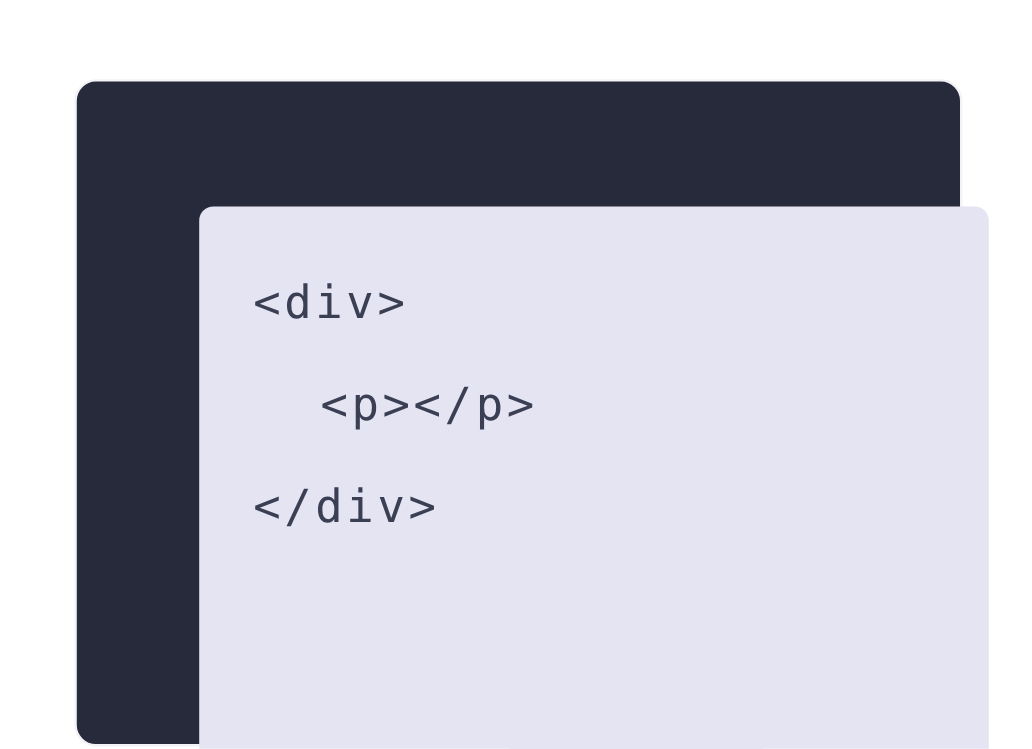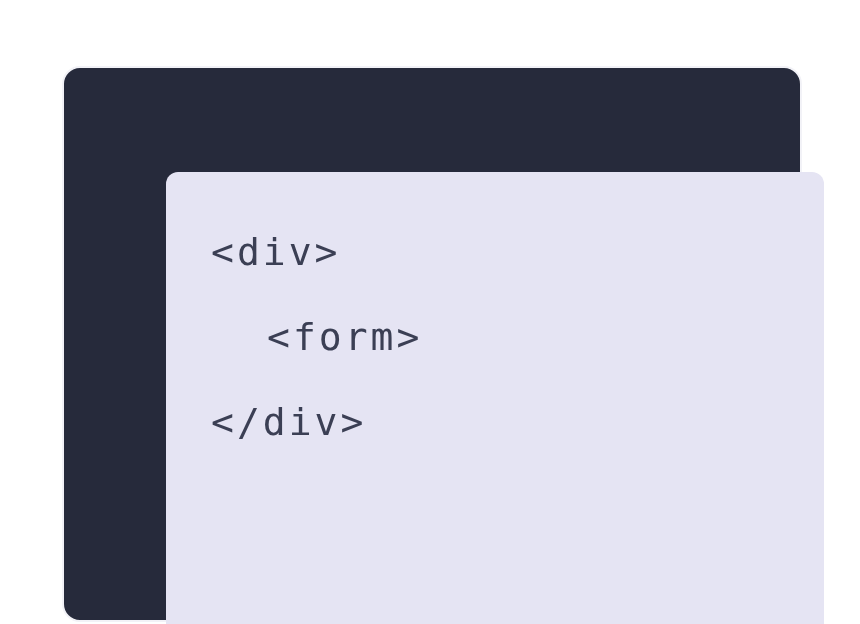--- a/index.html
+++ b/index.html
@@ -52,17 +52,17 @@
   .indent-0 { padding-left: 0; }
   .indent-1 { padding-left: 56px; }
 </style>
 </head>
 <body>
 
 <div class="stage">
   <div class="window-frame">
     <div class="code-panel">
       <div class="code-line indent-0">&lt;div&gt;</div>
-      <div class="code-line indent-1">&lt;form&gt;</div>
+      <div class="code-line indent-1">&lt;p&gt;&lt;/p&gt;</div>
       <div class="code-line indent-0">&lt;/div&gt;</div>
     </div>
   </div>
 </div>
 
 </body></html>

